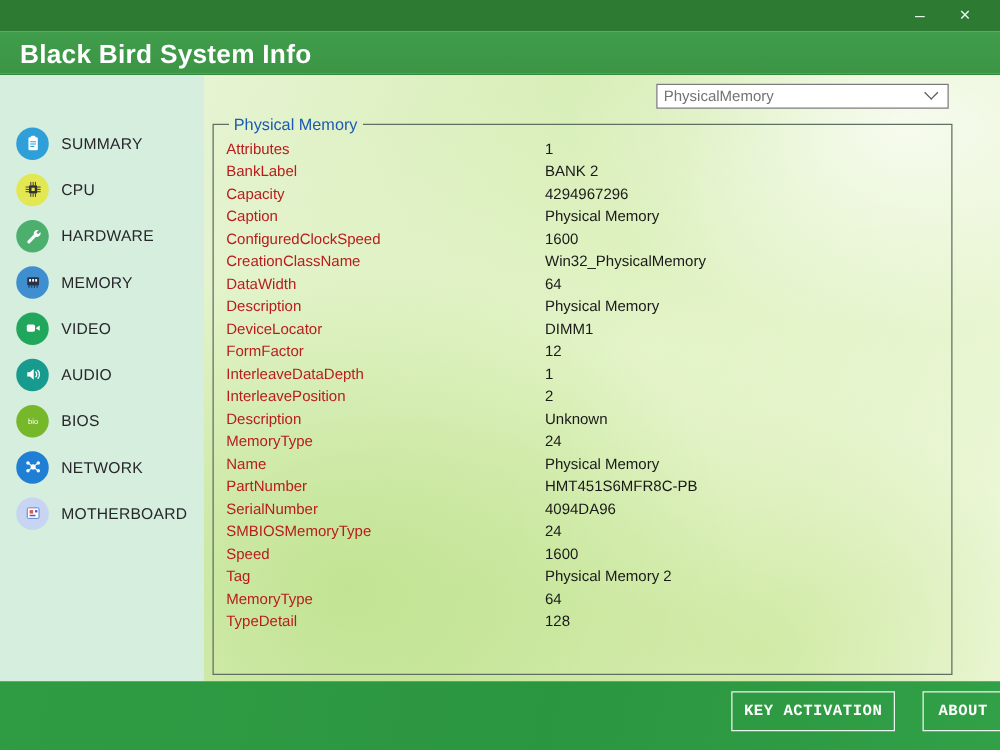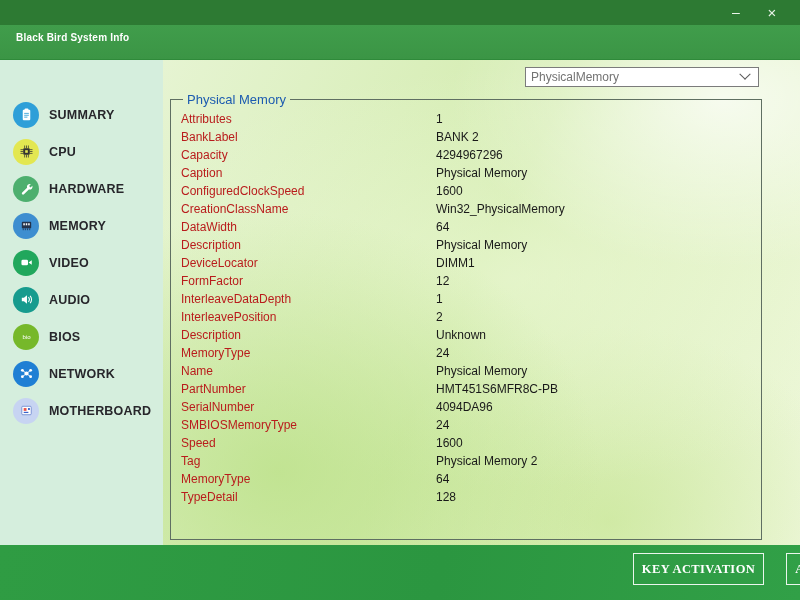--- a/index.html
+++ b/index.html
@@ -13,30 +13,30 @@
   .winctl { position:absolute; top:2px; width:24px; height:21px; color:#eaf5ea;
     font-size:14px; text-align:center; line-height:21px; cursor:default; }
   #min-btn { right:52px; }
   #close-btn { right:16px; font-size:15px; }
 
   
   #title-bar { position:absolute; left:0; top:25px; width:800px; height:35px;
     background:linear-gradient(180deg,#409d4b,#3b9545);
     border-bottom:1px solid #2f8a3a; }
   #title-bar .app-title { position:absolute; left:16px; top:7px; color:#ffffff;
-    font-size:10px; font-weight:bold; letter-spacing:0.2px; }
+    font-size:21px; font-weight:bold; letter-spacing:0.2px; }
 
   
   #sidebar { position:absolute; left:0; top:60px; width:163px; height:485px;
     background:#d5eedd; padding-top:36px; }
   .side-item { display:flex; align-items:center; height:37px; padding-left:13px;
     cursor:pointer; }
   .ic { width:26px; height:26px; border-radius:50%; display:flex;
     align-items:center; justify-content:center; flex:0 0 26px; }
-  .side-label { margin-left:10px; font-size:12.5px; font-weight:700;
+  .side-label { margin-left:10px; font-size:12.5px; font-weight:400;
     color:#27262b; letter-spacing:0.2px; }
 
   
   #main-bg { position:absolute; left:163px; top:60px; width:637px; height:485px;
     background:
       radial-gradient(ellipse 420px 260px at 88% 8%, rgba(255,255,255,0.75), rgba(255,255,255,0) 65%),
       radial-gradient(ellipse 520px 420px at 18% 85%, rgba(186,224,134,0.75), rgba(186,224,134,0) 62%),
       radial-gradient(ellipse 640px 300px at 55% 45%, rgba(240,250,220,0.55), rgba(240,250,220,0) 70%),
       radial-gradient(ellipse 380px 300px at 70% 95%, rgba(196,228,142,0.6), rgba(196,228,142,0) 65%),
       linear-gradient(115deg,#e6f4d2 0%,#d3ecae 48%,#eff8dc 100%); }
@@ -59,21 +59,21 @@
   .row { display:flex; height:18px; align-items:center; }
   .row .k { width:255px; font-size:12px; color:#b91c1c; }
   .row .v { font-size:12px; color:#191919; }
 
   
   #footer { position:absolute; left:0; top:545px; width:800px; height:55px;
     background:linear-gradient(100deg,#2f9c43 0%,#2b9640 55%,#31a047 100%); }
   .f-btn { position:absolute; top:8px; height:32px; background:transparent;
     border:1px solid rgba(255,255,255,0.9); color:#ffffff; font-size:12.5px;
     font-weight:600; letter-spacing:0.4px; text-align:center; line-height:30px;
-    cursor:pointer; font-family:Liberation Serif, serif;margin-left:48px; }
+    cursor:pointer; font-family:Liberation Mono, monospace; }
   #key-activation-btn { left:585px; width:131px; }
   #about-btn { left:738px; width:65px; }
 </style>
 </head>
 <body>
 
 <div id="window">
 
   <div id="top-strip">
     <span id="min-btn" class="winctl">–</span>

